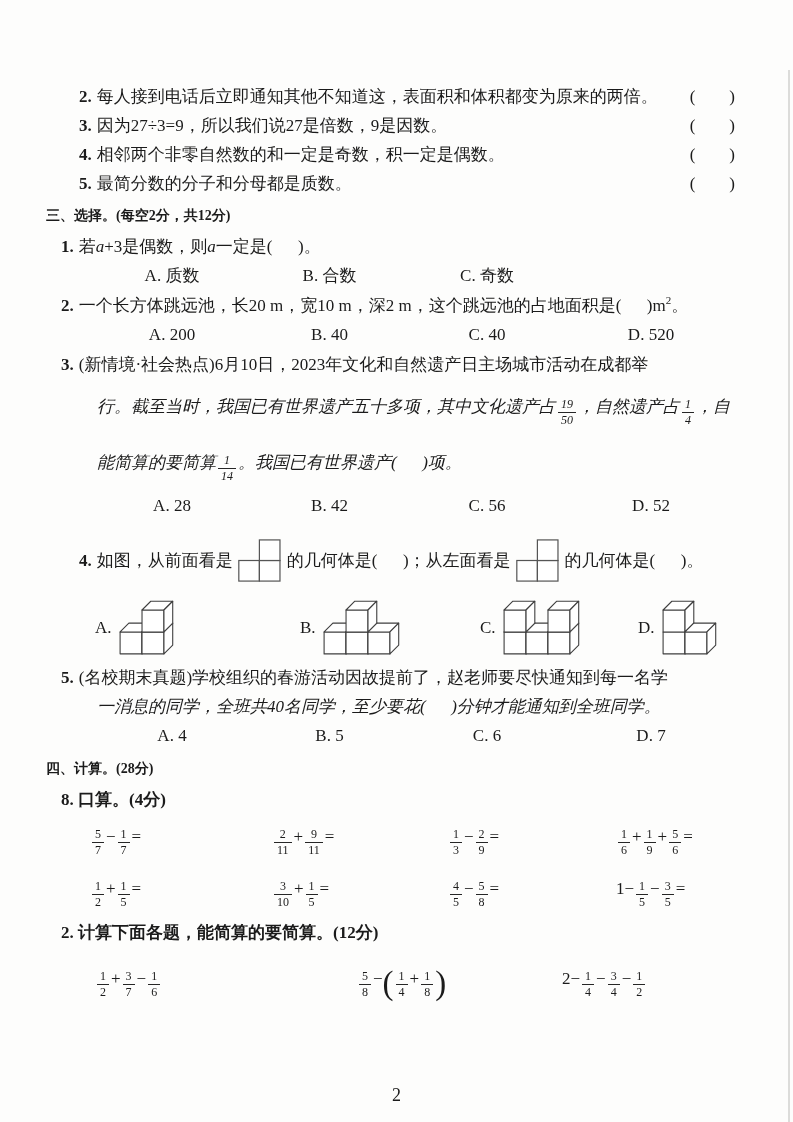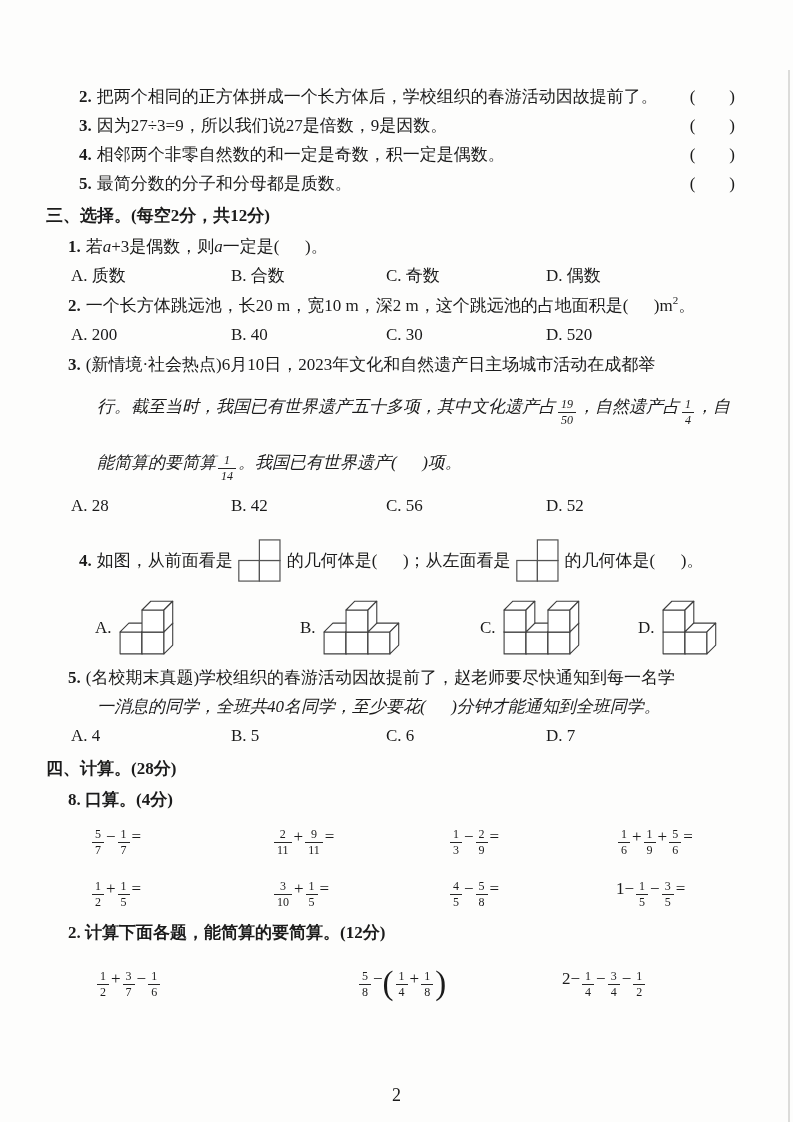--- a/index.html
+++ b/index.html
@@ -7,25 +7,25 @@
     width:793px;height:1122px;position:relative;overflow:hidden;
     background:#fdfdfc;color:#1b1b1b;
     font-family:"Liberation Serif","DejaVu Serif",serif;
     font-size:17px;
   }
   .sheet{padding:82px 58px 0 46px;line-height:29px;}
   .qnum{font-weight:bold;margin-right:5px;}
   .jrow{display:flex;margin-left:33px;}
   .jrow .jtext{flex:1;}
   .paren,.tk{white-space:pre;}
-  .sec{font-weight:bold;font-size:17px;line-height:32px;margin-top:2px;}
-  .qline{margin-left:22px;}
+  .sec{font-weight:bold;font-size:14px;line-height:32px;margin-top:2px;}
+  .qline{margin-left:15px;}
   .cont{margin-left:51px;font-style:italic;}
   .fracline{line-height:56px;}
-  .opts{display:grid;grid-template-columns:160px 155px 160px auto;margin-left:25px;line-height:30px;}
+  .opts{display:grid;grid-template-columns:160px 155px 160px auto;margin-left:46px;line-height:30px;text-align:center;}
   .it{font-style:italic;}
   .sup{vertical-align:super;font-size:11px;line-height:0;}
   .frac{display:inline-block;text-align:center;vertical-align:-0.72em;margin:0 2px;line-height:normal;}
   .fn,.fd{display:block;font-size:12px;line-height:1.25;padding:0 3px;}
   .fd{border-top:1px solid #262626;}
   .bigp{font-size:33px;font-weight:300;vertical-align:-0.3em;line-height:0;letter-spacing:0;}
   .q4line{display:flex;align-items:center;margin-left:33px;margin-top:8px;height:62px;}
   .figrow{display:grid;grid-template-columns:205px 180px 158px auto;margin-left:49px;margin-top:8px;margin-bottom:8px;}
   .figcell{display:flex;align-items:center;gap:7px;}
   .optlabel{font-size:17px;}
@@ -39,21 +39,21 @@
   .cube-poly{fill:#ffffff;stroke:#3f3f3f;stroke-width:1;stroke-linejoin:round;}
   .view-rect{fill:#ffffff;stroke:#555555;stroke-width:1;}
 </style>
 </head>
 <body>
 
 <div class="sheet">
 
   <div class="jrow">
     <span class="qnum">2.</span>
-    <span class="jtext">把两个相同的正方体拼成一个长方体后，学校组织的春游活动因故提前了。</span>
+    <span class="jtext">每人接到电话后立即通知其他不知道这，表面积和体积都变为原来的两倍。</span>
     <span class="paren">(        )</span>
   </div>
   <div class="jrow">
     <span class="qnum">3.</span>
     <span class="jtext">因为27÷3=9，所以我们说27是倍数，9是因数。</span>
     <span class="paren">(        )</span>
   </div>
   <div class="jrow">
     <span class="qnum">4.</span>
     <span class="jtext">相邻两个非零自然数的和一定是奇数，积一定是偶数。</span>
@@ -67,30 +67,29 @@
 
   <div class="sec">三、选择。(每空2分，共12分)</div>
 
   <div class="qline">
     <span class="qnum">1.</span><span><span class="tk">若</span><span class="it">a</span><span class="tk">+3是偶数，则</span><span class="it">a</span><span class="tk">一定是(      )。</span></span>
   </div>
   <div class="opts">
     <span>A. 质数</span>
     <span>B. 合数</span>
     <span>C. 奇数</span>
-    <span>D. 偶数</span>
   </div>
 
   <div class="qline">
     <span class="qnum">2.</span><span><span class="tk">一个长方体跳远池，长20 m，宽10 m，深2 m，这个跳远池的占地面积是(      )m</span><span class="sup">2</span><span class="tk">。</span></span>
   </div>
   <div class="opts">
     <span>A. 200</span>
     <span>B. 40</span>
-    <span>C. 30</span>
+    <span>C. 40</span>
     <span>D. 520</span>
   </div>
 
   <div class="qline">
     <span class="qnum">3.</span><span>(新情境·社会热点)6月10日，2023年文化和自然遗产日主场城市活动在成都举</span>
   </div>
   <div class="qline cont fracline"><span class="tk">行。截至当时，我国已有世界遗产五十多项，其中文化遗产占</span><span class="frac"><span class="fn">19</span><span class="fd">50</span></span><span class="tk">，自然遗产占</span><span class="frac"><span class="fn">1</span><span class="fd">4</span></span><span class="tk">，自</span></div>
   <div class="qline cont fracline"><span class="tk">能简算的要简算</span><span class="frac"><span class="fn">1</span><span class="fd">14</span></span><span class="tk">。我国已有世界遗产(      )项。</span></div>
   <div class="opts">
     <span>A. 28</span>

